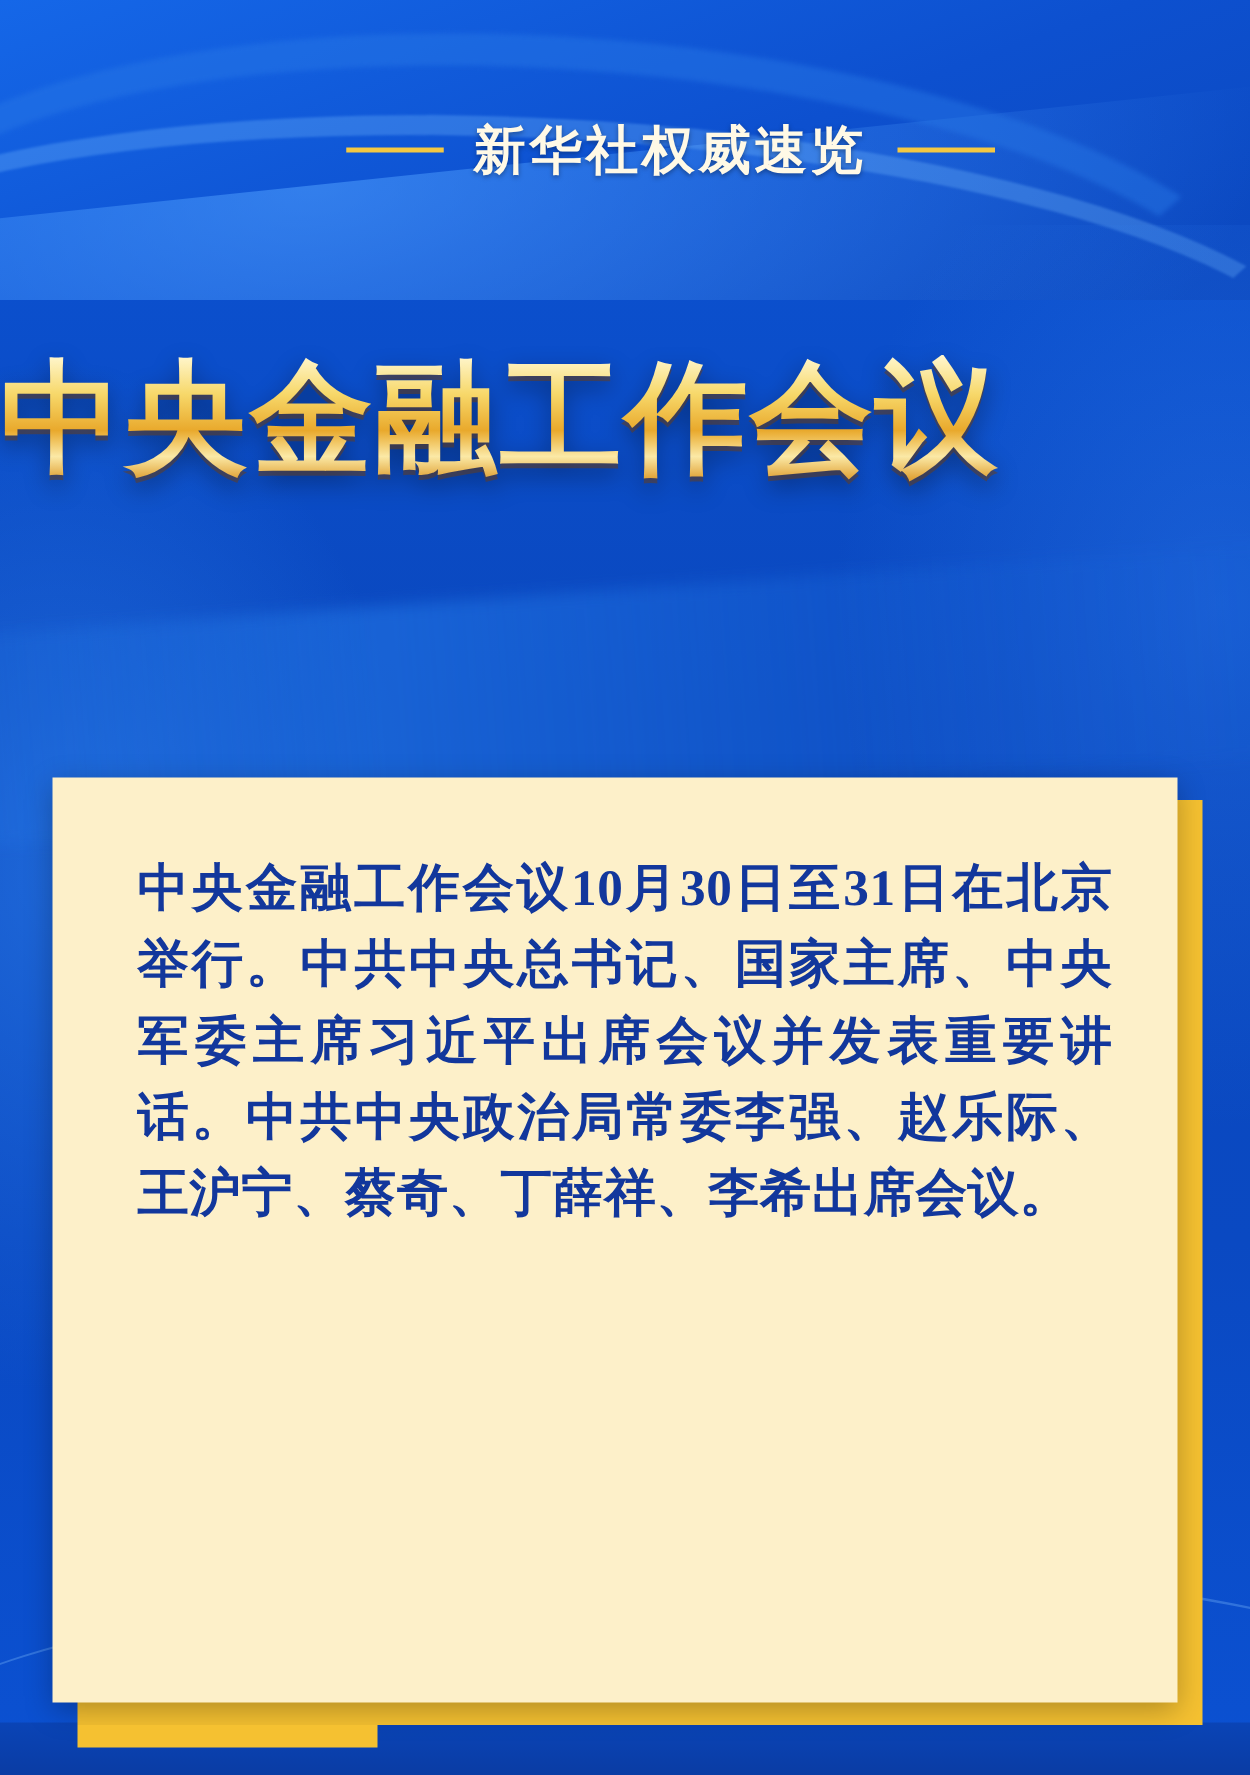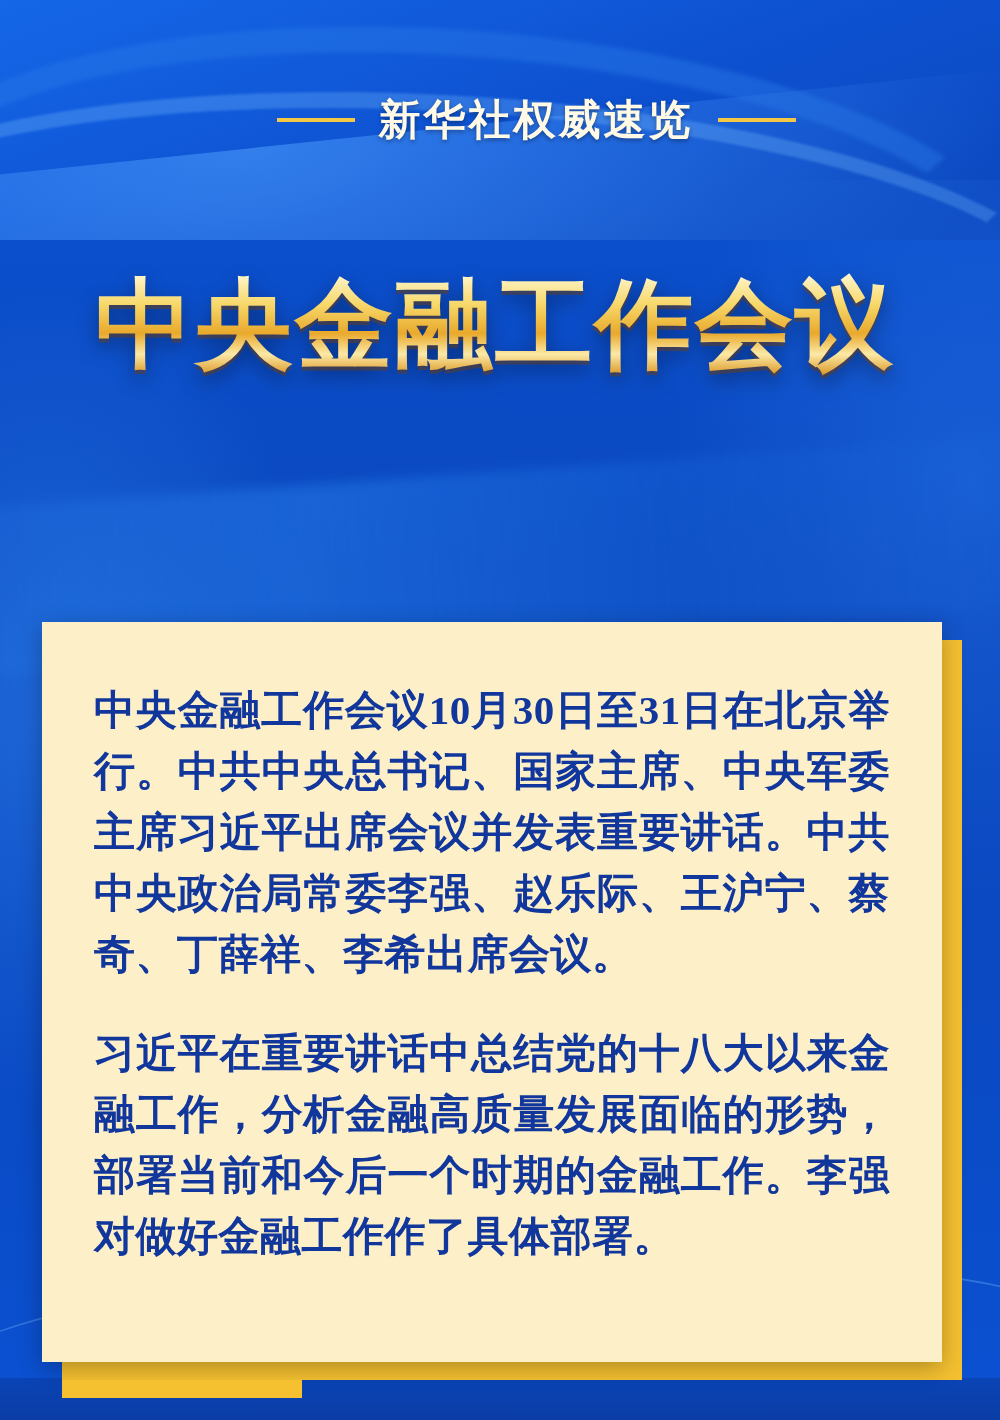--- a/index.html
+++ b/index.html
@@ -108,24 +108,24 @@
     font-weight: bold;
     letter-spacing: 3px;
     color: #fff9e6;
     text-shadow: 0 2px 4px rgba(0,0,0,0.35);
     white-space: nowrap;
   }
 
   
   .title-block {
     position: absolute;
-    top: 273px;
+    top: 284px;
     left: 0;
     width: 895px;
-    text-align: right;
+    text-align: left;
     z-index: 6;
   }
   .title-line {
     font-family: "Liberation Serif", serif;
     font-weight: bold;
     font-size: 98px;
     line-height: 104px;
     letter-spacing: 2px;
     background: linear-gradient(180deg, #fff7d0 0%, #f7d86a 30%, #e9a92c 58%, #fbe9a6 78%, #d98f18 100%);
     -webkit-background-clip: text;
@@ -151,20 +151,21 @@
     left: 42px;
     top: 622px;
     width: 900px;
     height: 740px;
     background: #fdf0c9;
     z-index: 4;
     box-shadow: 0 6px 22px rgba(0,0,0,0.28);
   }
   .card-inner {
     padding: 58px 52px 0 52px;
+    margin-left: 16px;
   }
   .para {
     font-family: "Liberation Serif", serif;
     font-size: 41px;
     line-height: 61px;
     color: #12379c;
     font-weight: bold;
     text-align: justify;
     text-justify: inter-ideograph;
     letter-spacing: 0.5px;
@@ -220,19 +221,18 @@
   </div>
 
   <div class="title-block">
     <div class="title-line">中央金融工作会议</div>
   </div>
 
   <div class="card-shadow"></div>
   <div class="card">
     <div class="card-inner">
       <p class="para">中央金融工作会议10月30日至31日在北京举行。中共中央总书记、国家主席、中央军委主席习近平出席会议并发表重要讲话。中共中央政治局常委李强、赵乐际、王沪宁、蔡奇、丁薛祥、李希出席会议。</p>
-      <p class="para">习近平在重要讲话中总结党的十八大以来金融工作，分析金融高质量发展面临的形势，部署当前和今后一个时期的金融工作。李强对做好金融工作作了具体部署。</p>
     </div>
   </div>
 
   <div class="bottom-gold"></div>
 
 </div>
 
 </body></html>

